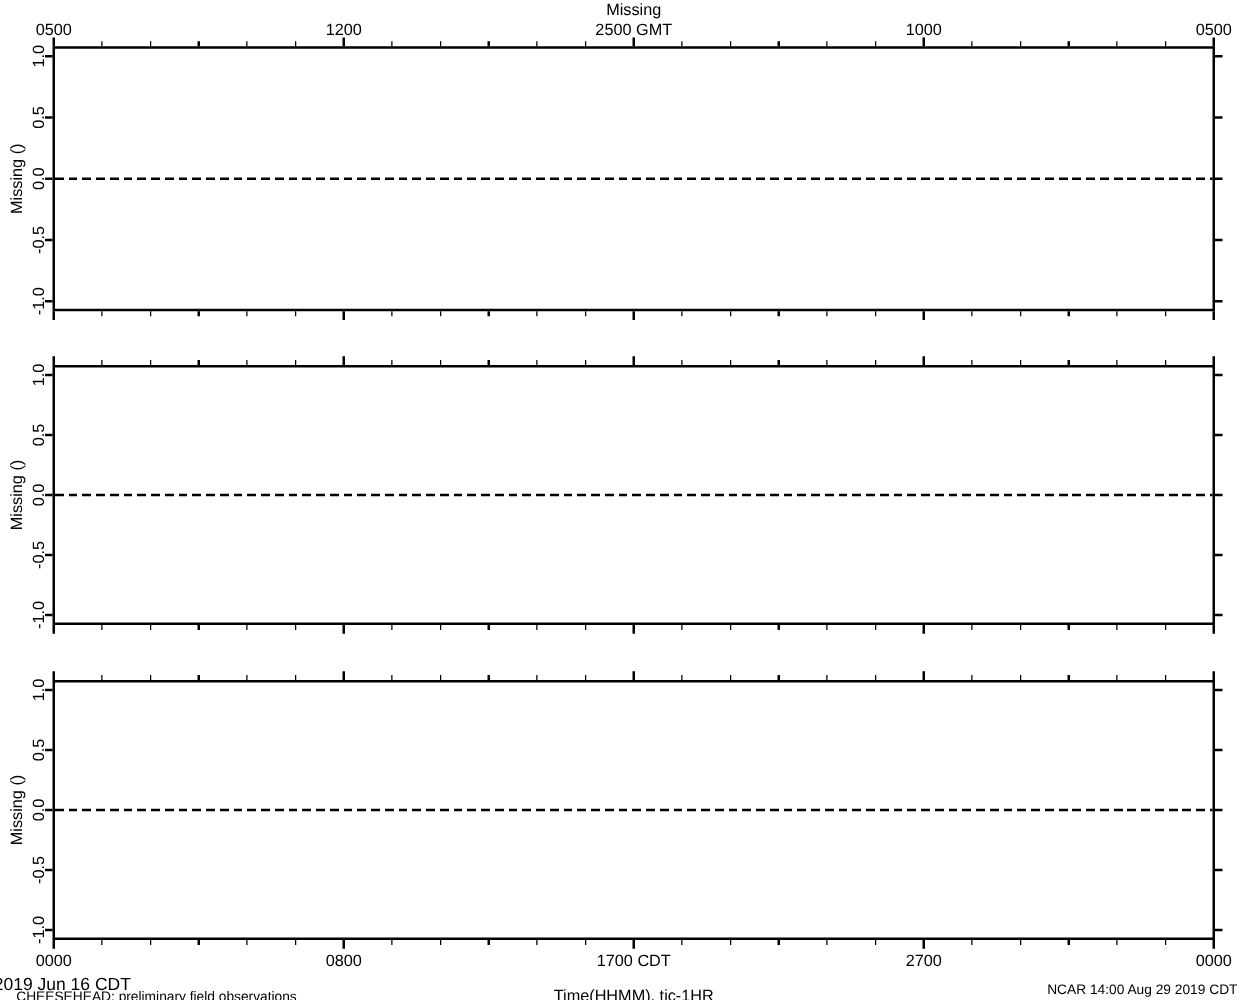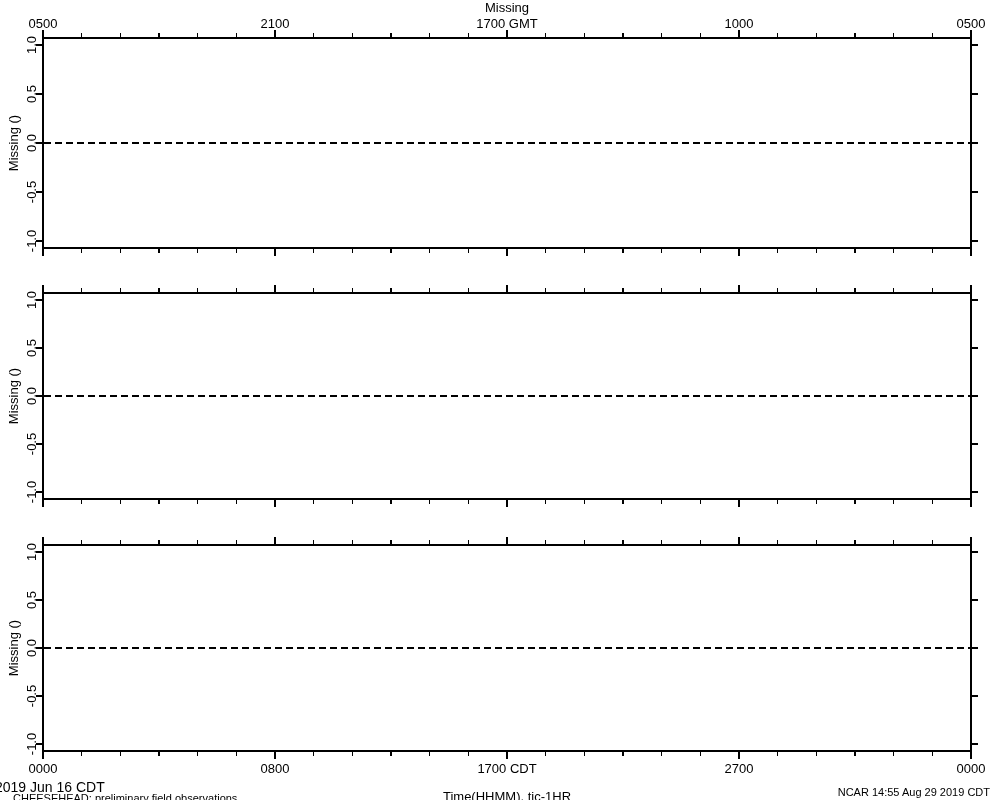--- a/index.html
+++ b/index.html
@@ -26,23 +26,23 @@
   .footer-credit { position:absolute; right:10px; top:786px; font-size:11px; white-space:nowrap; }
 </style>
 </head>
 <body>
 
 <div id="plot">
   <div class="title" style="left:507px;">Missing</div>
   <div id="generated">
       <div class="lbl ctr" style="left: 43px; top: 16px;">0500</div>
       <div class="lbl ctr" style="left: 43px; top: 761px;">0000</div>
-      <div class="lbl ctr" style="left: 275px; top: 16px;">2100</div>
+      <div class="lbl ctr" style="left: 275px; top: 16px;">1200</div>
       <div class="lbl ctr" style="left: 275px; top: 761px;">0800</div>
-      <div class="lbl ctr" style="left: 507px; top: 16px;">1700 GMT</div>
+      <div class="lbl ctr" style="left: 507px; top: 16px;">2500 GMT</div>
       <div class="lbl ctr" style="left: 507px; top: 761px;">1700 CDT</div>
       <div class="lbl ctr" style="left: 739px; top: 16px;">1000</div>
       <div class="lbl ctr" style="left: 739px; top: 761px;">2700</div>
       <div class="lbl ctr" style="left: 971px; top: 16px;">0500</div>
       <div class="lbl ctr" style="left: 971px; top: 761px;">0000</div>
       <div class="frame" style="left: 42px; top: 37px; width: 930px; height: 212px;"></div>
       <div class="tick" style="left: 42.25px; width: 1.5px; top: 30px; height: 7px;"></div>
       <div class="tick" style="left: 42.25px; width: 1.5px; top: 249px; height: 7px;"></div>
       <div class="tick" style="left: 80.9167px; width: 1.5px; top: 33px; height: 4px;"></div>
       <div class="tick" style="left: 80.9167px; width: 1.5px; top: 249px; height: 4px;"></div>
@@ -242,14 +242,14 @@
       <div class="vlbl" style="left: 31px; top: 696px;">-0.5</div>
       <div class="tick" style="left: 36px; width: 6px; top: 743.25px; height: 1.5px;"></div>
       <div class="tick" style="left: 972px; width: 6px; top: 743.25px; height: 1.5px;"></div>
       <div class="vlbl" style="left: 31px; top: 744px;">-1.0</div>
       <div class="zeroline" style="left: 44px; width: 926px; top: 647px;"></div>
       <div class="vlbl" style="left: 13px; top: 648px;">Missing ()</div>
     </div>
   <div class="footer-date">2019 Jun 16 CDT</div>
   <div class="footer-xcap">Time(HHMM), tic-1HR</div>
   <div class="footer-proj">CHEESEHEAD: preliminary field observations</div>
-  <div class="footer-credit">NCAR 14:55 Aug 29 2019 CDT</div>
+  <div class="footer-credit">NCAR 14:00 Aug 29 2019 CDT</div>
 </div>
 
 </body></html>

